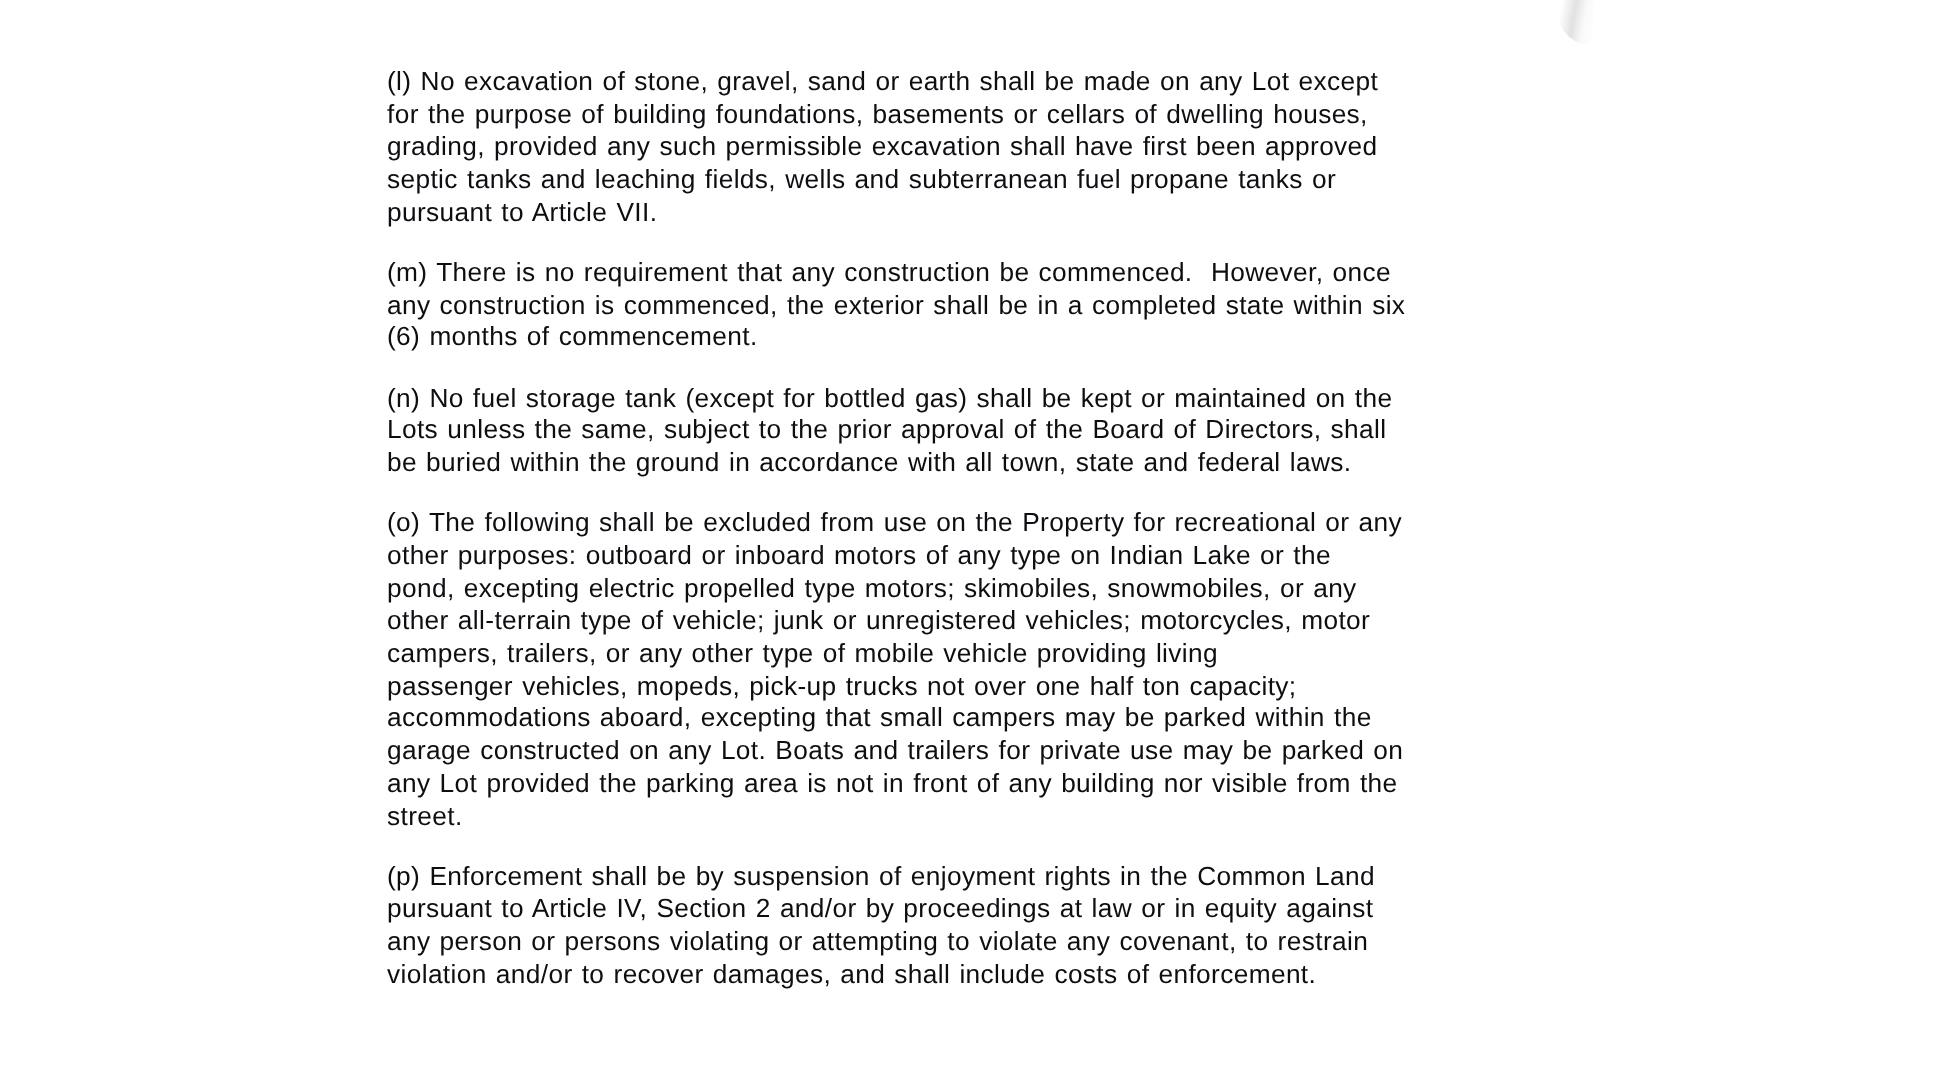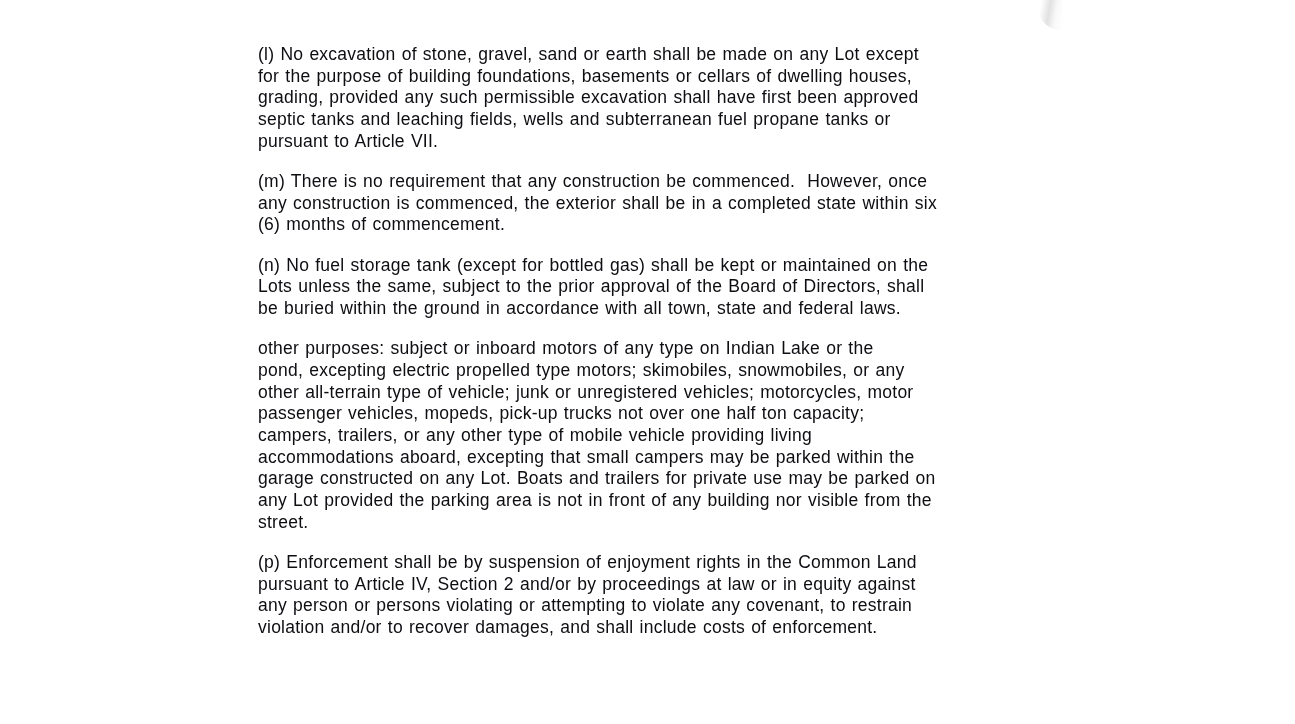--- a/index.html
+++ b/index.html
@@ -69,25 +69,26 @@
       <span class="line">(6) months of commencement.</span>
     </div>
 
     <div class="para">
       <span class="line">(n) No fuel storage tank (except for bottled gas) shall be kept or maintained on the</span>
       <span class="line">Lots unless the same, subject to the prior approval of the Board of Directors, shall</span>
       <span class="line">be buried within the ground in accordance with all town, state and federal laws.</span>
     </div>
 
     <div class="para">
-      <span class="line">other purposes: subject or inboard motors of any type on Indian Lake or the</span>
+      <span class="line">(o) The following shall be excluded from use on the Property for recreational or any</span>
+      <span class="line">other purposes: outboard or inboard motors of any type on Indian Lake or the</span>
       <span class="line">pond, excepting electric propelled type motors; skimobiles, snowmobiles, or any</span>
       <span class="line">other all-terrain type of vehicle; junk or unregistered vehicles; motorcycles, motor</span>
+      <span class="line">campers, trailers, or any other type of mobile vehicle providing living</span>
       <span class="line">passenger vehicles, mopeds, pick-up trucks not over one half ton capacity;</span>
-      <span class="line">campers, trailers, or any other type of mobile vehicle providing living</span>
       <span class="line">accommodations aboard, excepting that small campers may be parked within the</span>
       <span class="line">garage constructed on any Lot. Boats and trailers for private use may be parked on</span>
       <span class="line">any Lot provided the parking area is not in front of any building nor visible from the</span>
       <span class="line">street.</span>
     </div>
 
     <div class="para">
       <span class="line">(p) Enforcement shall be by suspension of enjoyment rights in the Common Land</span>
       <span class="line">pursuant to Article IV, Section 2 and/or by proceedings at law or in equity against</span>
       <span class="line">any person or persons violating or attempting to violate any covenant, to restrain</span>

